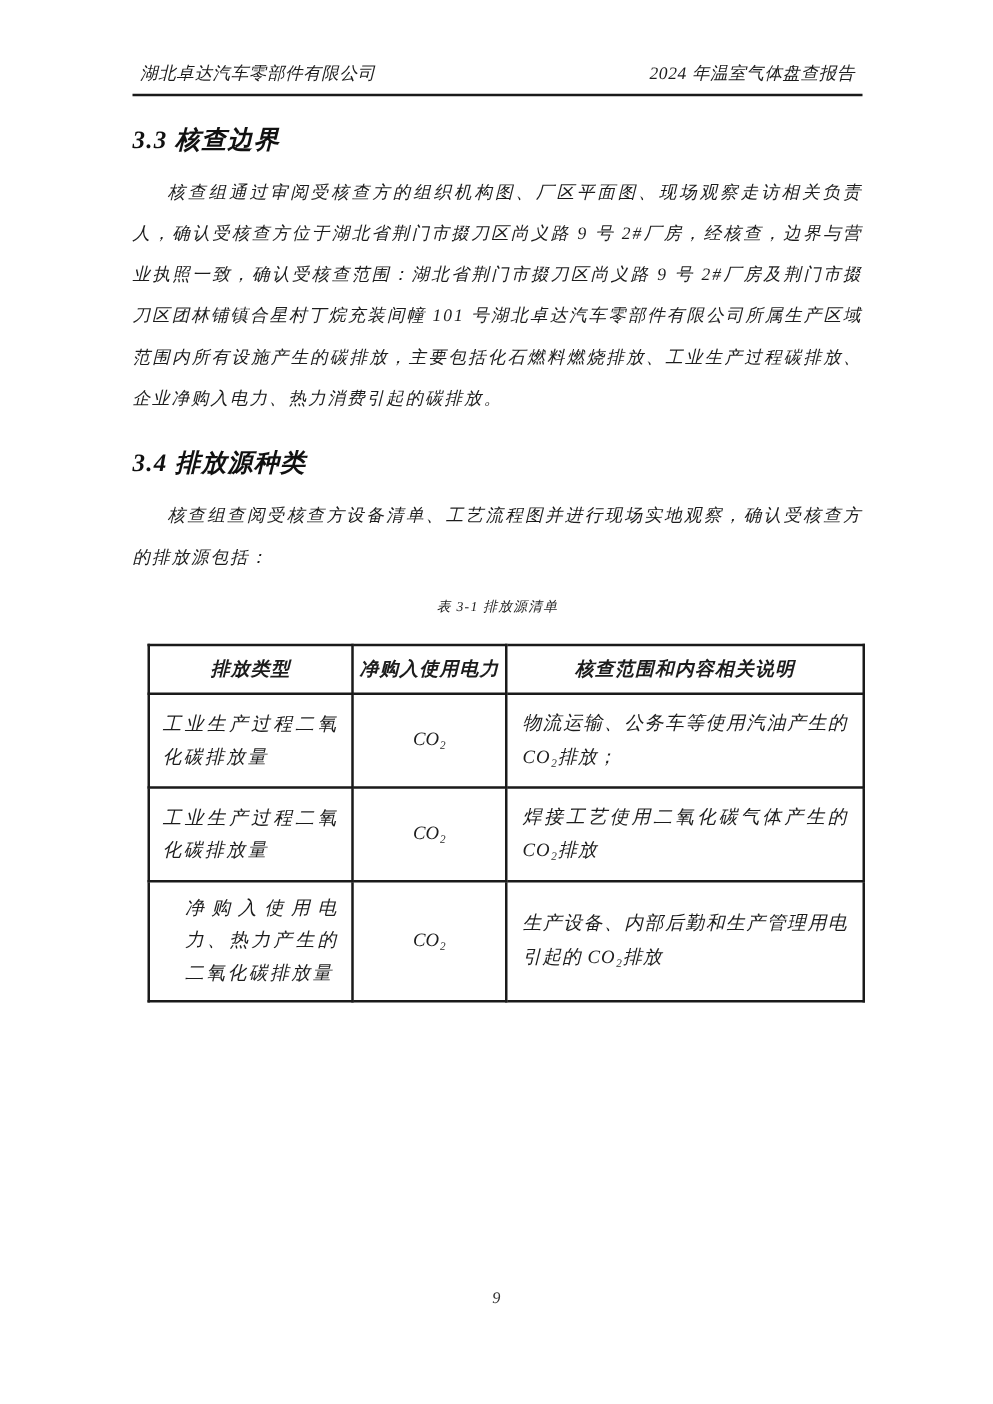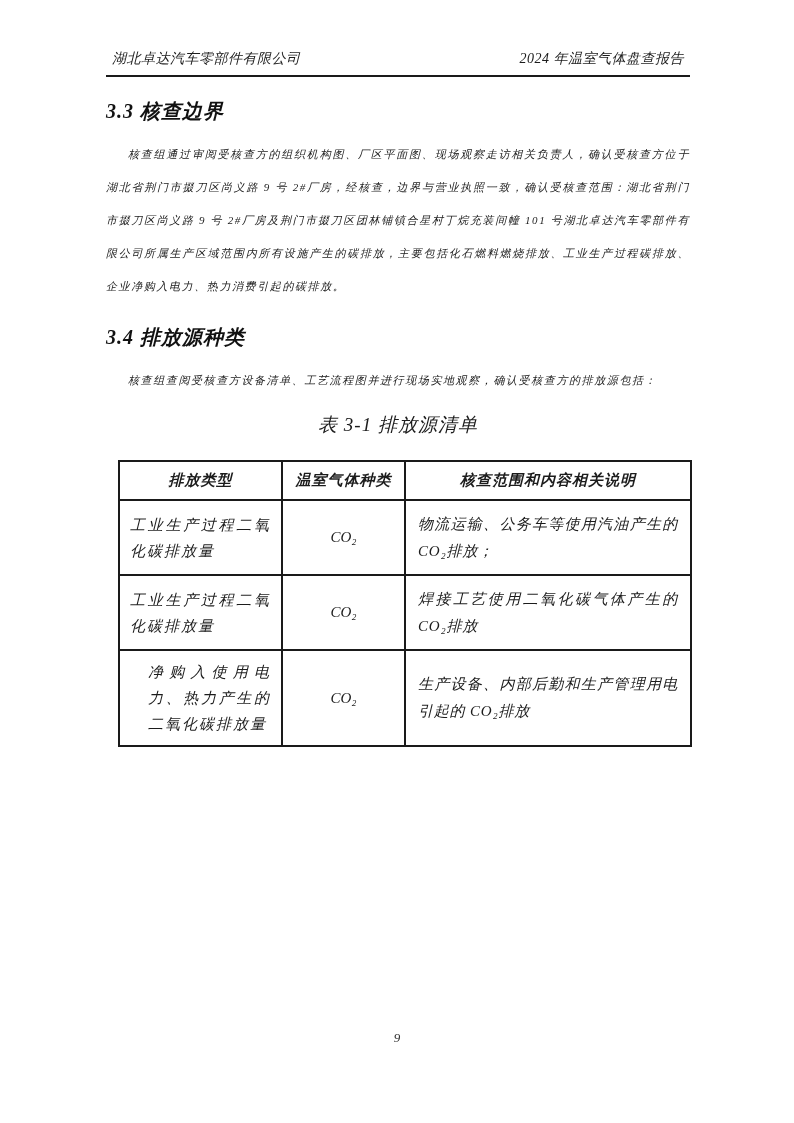--- a/index.html
+++ b/index.html
@@ -27,31 +27,31 @@
   }
   h2.sec-heading {
     font-size: 20px;
     font-weight: bold;
     letter-spacing: 1px;
     margin-top: 21px;
     color: #111111;
   }
   p.body-para {
     margin-top: 13px;
-    font-size: 11px;
+    font-size: 14px;
     line-height: 33px;
     letter-spacing: 1.6px;
     text-align: justify;
     text-indent: 2em;
     color: #1c1c1c;
   }
   .table-caption {
     margin-top: 15px;
     text-align: center;
-    font-size: 19px;
+    font-size: 11px;
     letter-spacing: 1px;
   }
   table.src-table {
     margin: 22px 0 0 12px;
     width: 572px;
     border-collapse: collapse;
     table-layout: fixed;
   }
   table.src-table th, table.src-table td {
     border: 2px solid #1a1a1a;
@@ -116,21 +116,21 @@
 
   <table class="src-table">
     <colgroup>
         <col class="c1">
         <col class="c2">
         <col class="c3">
       </colgroup>
     <thead>
       <tr>
         <th>排放类型</th>
-        <th>温室气体种类</th>
+        <th>净购入使用电力</th>
         <th>核查范围和内容相关说明</th>
       </tr>
     </thead>
     <tbody>
       <tr class="row-1">
         <td class="cell-type">工业生产过程二氧化碳排放量</td>
         <td class="cell-gas">CO₂</td>
         <td class="cell-desc">物流运输、公务车等使用汽油产生的CO₂排放；</td>
       </tr>
       <tr class="row-2">

